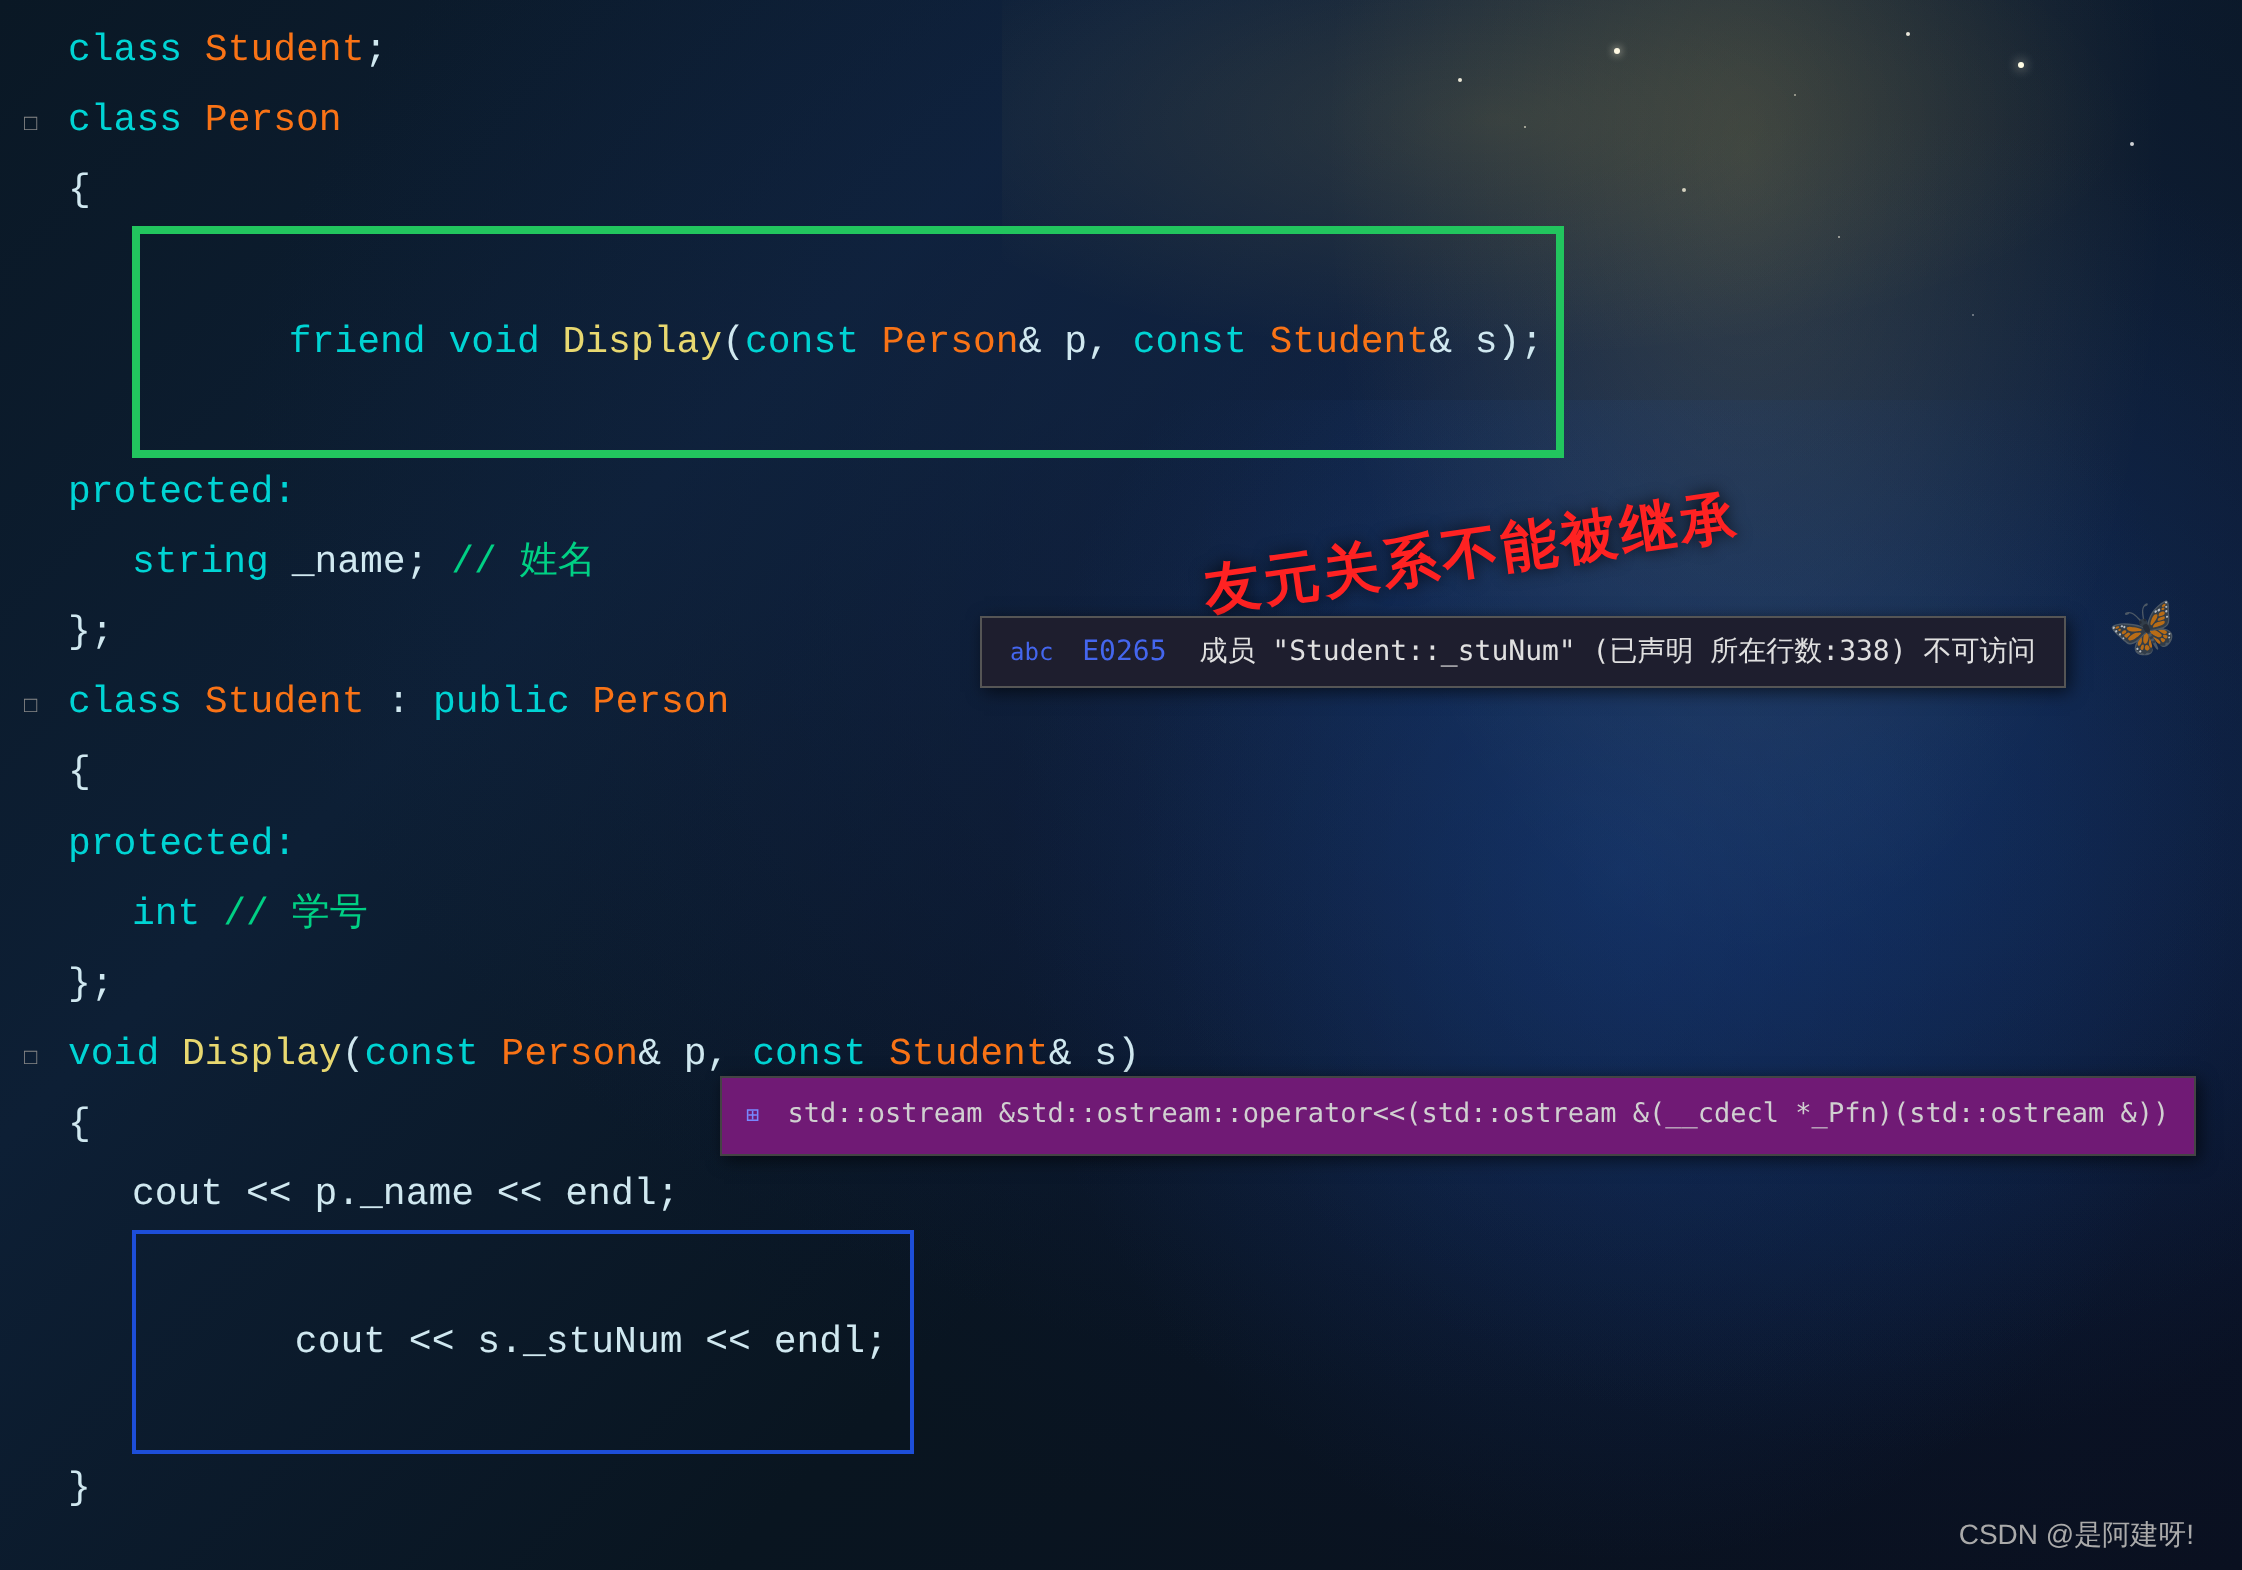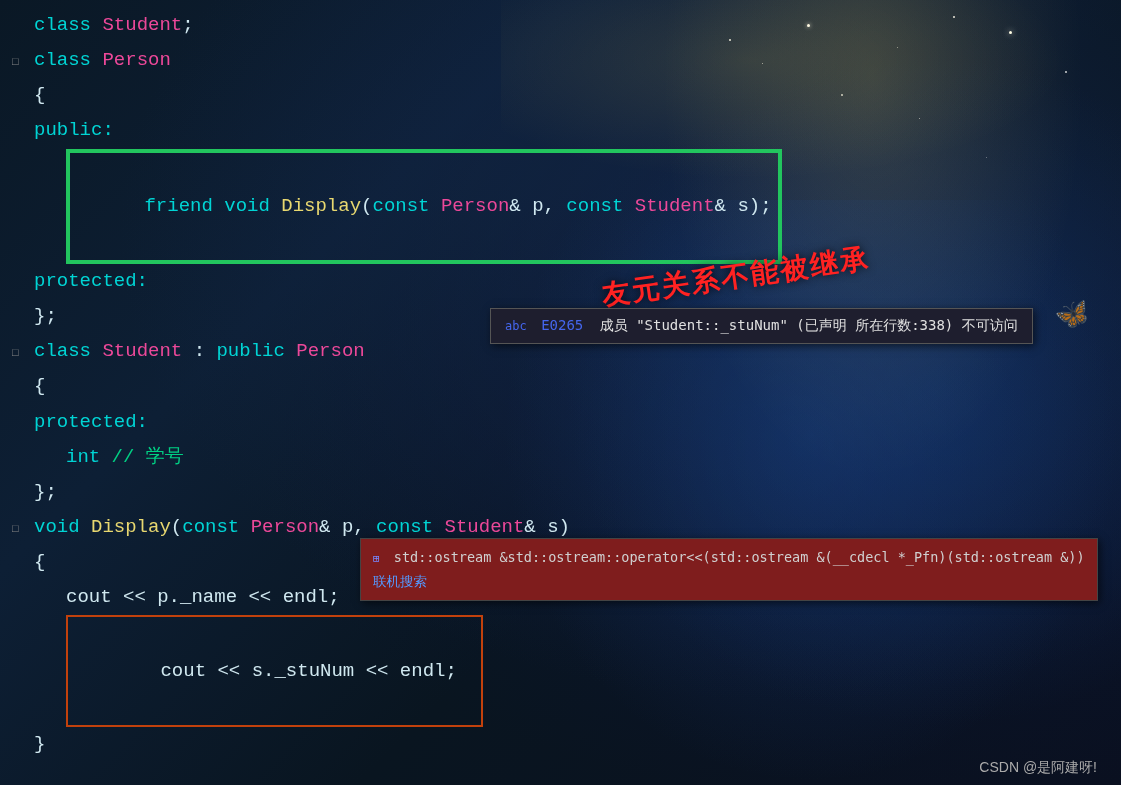--- a/index.html
+++ b/index.html
@@ -71,21 +71,21 @@
     .line-indicator {
       width: 14px;
       color: #555;
       font-size: 14px;
       margin-right: 8px;
       flex-shrink: 0;
     }
 
     
     .c-cyan { color: #00d4d4; }
-    .c-green { color: #ec4899; }
+    .c-green { color: #f97316; }
     .c-white { color: #d0e8f0; }
     .c-yellow { color: #e8d870; }
     .c-comment { color: #00d084; }
 
     
     .annotation-cn {
       position: absolute;
       font-family: 'SimHei', 'Microsoft YaHei', sans-serif;
       font-size: 28px;
       font-weight: bold;
@@ -137,21 +137,21 @@
     .error-tooltip .error-text {
       color: #e0e0e0;
     }
 
     
     .autocomplete-popup {
       position: absolute;
       top: 538px;
       left: 360px;
       z-index: 25;
-      background: #7f1d1d;
+      background: #701a75;
       border: 1px solid #444;
       padding: 8px 12px;
       font-size: 13.5px;
       color: #d0d0d0;
       font-family: 'Consolas', monospace;
       min-width: 650px;
       box-shadow: 2px 2px 8px rgba(0,0,0,0.6);
       line-height: 1.6;
     }
 
@@ -213,37 +213,38 @@
   <div class="code-line">
     <span class="line-indicator" style="color:#888;font-size:11px">□</span>
     <span class="c-cyan">class </span><span class="c-green">Person</span>
   </div>
 
   <div class="code-line">
     <span class="line-indicator"></span>
     <span class="c-white">{</span>
   </div>
 
-  <div class="code-line">
-    <span class="line-indicator"></span>
-    <span class="c-cyan">public:</span>
-  </div>
 
   <div class="code-line">
     <span class="line-indicator"></span>
     <span style="display:inline-block;border:4px solid #22c55e;padding:1px 6px;margin-left:32px;">
       <span class="c-cyan">friend void </span><span class="c-yellow">Display</span><span class="c-white">(</span><span class="c-cyan">const </span><span class="c-green">Person</span><span class="c-white">&amp; p, </span><span class="c-cyan">const </span><span class="c-green">Student</span><span class="c-white">&amp; s);</span>
     </span>
   </div>
 
   <div class="code-line">
     <span class="line-indicator"></span>
     <span class="c-cyan">protected:</span>
   </div>
 
+  <div class="code-line">
+    <span class="line-indicator"></span>
+    <span style="margin-left:32px"></span>
+    <span class="c-cyan">string </span><span class="c-white">_name; </span><span class="c-comment">// 姓名</span>
+  </div>
 
   <div class="code-line">
     <span class="line-indicator"></span>
     <span class="c-white">};</span>
   </div>
 
   <div class="code-line">
     <span class="line-indicator" style="color:#888;font-size:11px">□</span>
     <span class="c-cyan">class </span><span class="c-green">Student</span><span class="c-white"> : </span><span class="c-cyan">public </span><span class="c-green">Person</span>
   </div>
@@ -280,21 +281,21 @@
   </div>
 
   <div class="code-line">
     <span class="line-indicator"></span>
     <span style="margin-left:32px"></span>
     <span class="c-white">cout &lt;&lt; p._name &lt;&lt; endl;</span>
   </div>
 
   <div class="code-line">
     <span class="line-indicator"></span>
-    <span style="display:inline-block;border:2px solid #c2410c;padding:1px 24px;margin-left:32px;">
+    <span style="display:inline-block;border:2px solid #1d4ed8;padding:1px 11px;margin-left:32px;">
       <span class="c-white">cout &lt;&lt; s._stuNum &lt;&lt; endl;</span>
     </span>
   </div>
 
   <div class="code-line">
     <span class="line-indicator"></span>
     <span class="c-white">}</span>
   </div>
 
 </div>
@@ -318,18 +319,15 @@
   <span class="error-icon">abc</span>
   <span class="error-code">E0265</span>
   <span class="error-text">成员 "Student::_stuNum" (已声明 所在行数:338) 不可访问</span>
 </div>
 
 <div class="autocomplete-popup">
   <div>
     <span class="ac-icon">⊞</span>
     <span>std::ostream &amp;std::ostream::operator&lt;&lt;(std::ostream &amp;(__cdecl *_Pfn)(std::ostream &amp;))</span>
   </div>
-  <div style="margin-top:2px">
-    <a href="#" class="ac-link">联机搜索</a>
-  </div>
 </div>
 
 <div class="watermark">CSDN @是阿建呀!</div>
 
 </body></html>

